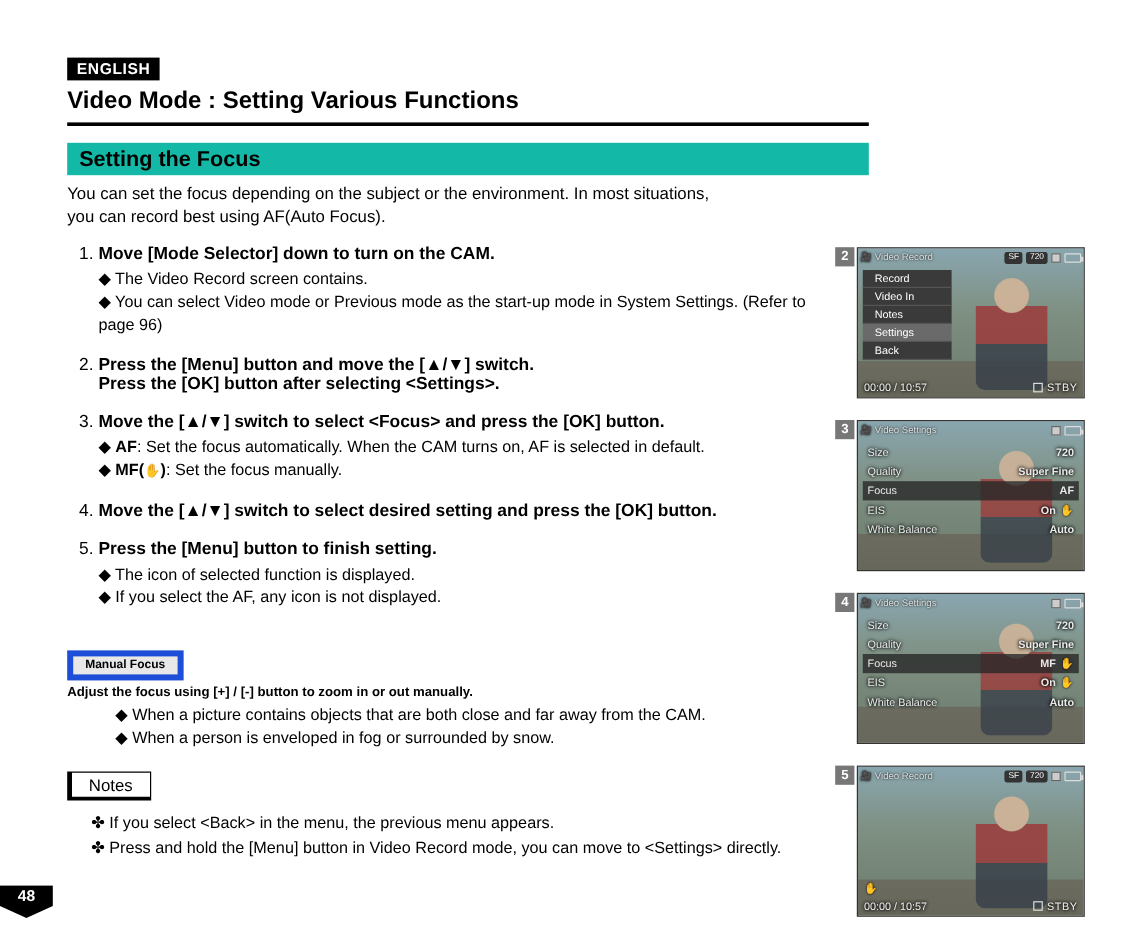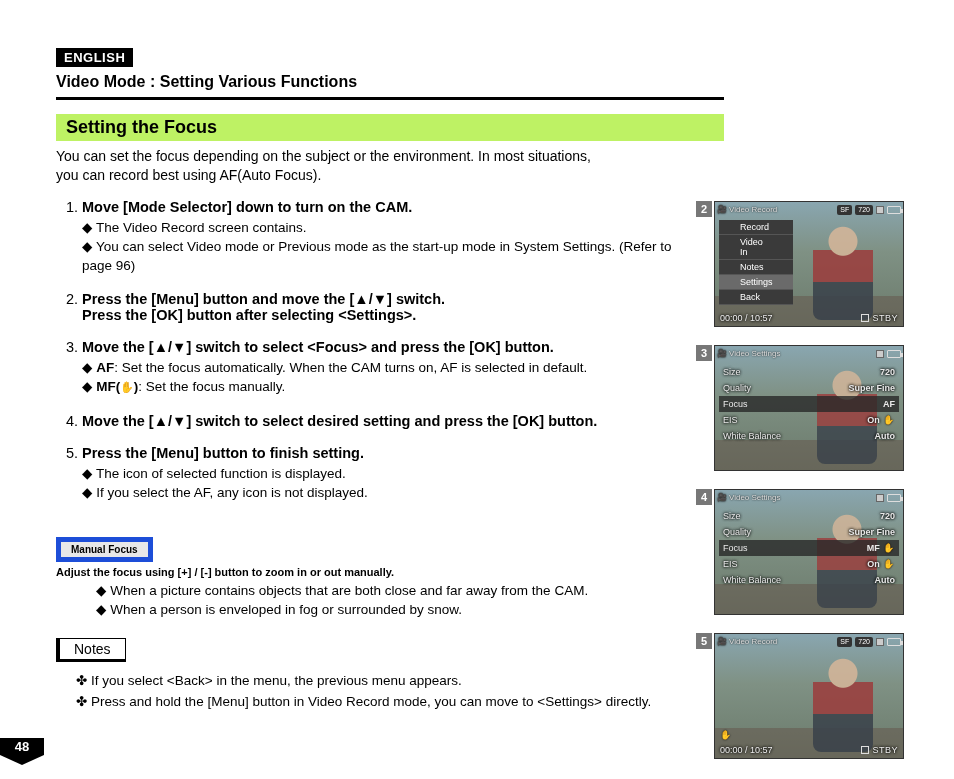--- a/index.html
+++ b/index.html
@@ -1,21 +1,21 @@
 <!DOCTYPE html>
 <html><head>
 <meta charset="utf-8">
 <style>
   * { box-sizing: border-box; margin: 0; padding: 0; }
   html, body { width: 954px; height: 779px; background: #fff; font-family: Arial, Helvetica, sans-serif; color: #000; }
   .page { position: relative; width: 758px; height: 779px; padding: 48px 34px 18px 56px; }
   .lang-badge { display: inline-block; background: #000; color: #fff; font-weight: bold; font-size: 13px; padding: 2px 8px; letter-spacing: .5px; margin-bottom: 6px; }
-  .title { font-size: 16px; font-weight: bold; padding-bottom: 4px; }
+  .title { font-size: 20px; font-weight: bold; padding-bottom: 4px; }
   .hr-heavy { border: 0; border-top: 3px solid #000; margin: 2px 0 14px 0; }
-  .section-bar { background: #bef264; font-size: 18px; font-weight: bold; padding: 3px 10px; margin-bottom: 6px; }
+  .section-bar { background: #14b8a6; font-size: 18px; font-weight: bold; padding: 3px 10px; margin-bottom: 6px; }
   .intro { font-size: 14px; line-height: 1.35; margin-bottom: 14px; max-width: 640px; }
   .cols { display: flex; gap: 18px; }
   .left { flex: 0 0 640px; }
   .right { flex: 1 1 auto; padding-top: 2px; }
   ol.steps { list-style: decimal; padding-left: 26px; font-size: 14.5px; }
   ol.steps > li { margin-bottom: 16px; }
   ol.steps > li > .h { font-weight: bold; }
   ul.sub { list-style: none; padding-left: 0; margin-top: 4px; font-size: 13.5px; line-height: 1.4; }
   ul.sub li::before { content: "◆ "; }
   .sub-em { font-weight: bold; }
@@ -35,21 +35,21 @@
   .screen { width:190px; height:126px; border:1px solid #333; position:relative; overflow:hidden; background: linear-gradient(180deg,#89a6b0 0%, #7f9184 40%, #6b7a6b 100%); font-family: Arial, sans-serif; }
   .topbar { position:absolute; top:1px; left:2px; right:2px; height:14px; display:flex; align-items:center; font-size:8px; color:#ddd; gap:3px; }
   .topbar .tl { display:flex; align-items:center; gap:2px; text-shadow:0 0 2px #000; }
   .topbar .tr { margin-left:auto; display:flex; align-items:center; gap:3px; }
   .bat { width:14px; height:8px; border:1px solid #ddd; border-radius:1px; position:relative; }
   .bat::after { content:""; position:absolute; right:-3px; top:2px; width:2px; height:4px; background:#ddd; }
   .bat .fill { background:#ddd; height:100%; width:70%; }
   .pill { background:#333; color:#fff; padding:0 3px; border-radius:2px; font-size:7px; line-height:10px; }
   .stop-icon { width:8px; height:8px; background:#ccc; border:1px solid #666; }
   .menu { position:absolute; top:18px; left:4px; width:74px; font-size:9px; }
-  .menu .row { background:#3a3a3a; color:#fff; padding:2px 21px; border-bottom:1px solid #555; }
+  .menu .row { background:#3a3a3a; color:#fff; padding:2px 10px; border-bottom:1px solid #555; }
   .menu .row.sel { background:#6a6a6a; }
   .bott { position:absolute; bottom:3px; left:5px; right:5px; display:flex; align-items:center; font-size:9px; color:#eee; text-shadow:0 0 3px #000, 0 0 3px #000; }
   .bott .stby { margin-left:auto; letter-spacing:.5px; display:flex; align-items:center; gap:3px; }
   .sq { width:8px; height:8px; border:1px solid #ddd; }
 
   .settings-list { position:absolute; top:18px; left:4px; right:4px; font-size:9px;text-align:right; }
   .settings-list .srow { display:flex; justify-content:space-between; padding:3px 4px; color:#e9e9e9; text-shadow:0 0 3px #000, 0 0 3px #000; }
   .settings-list .srow.sel { background:rgba(40,40,40,.8); text-shadow:none; }
   .settings-list .val { font-weight:bold; }
   .hand { font-size:9px; color:#eee; text-shadow:0 0 2px #000; margin-left:4px; }

